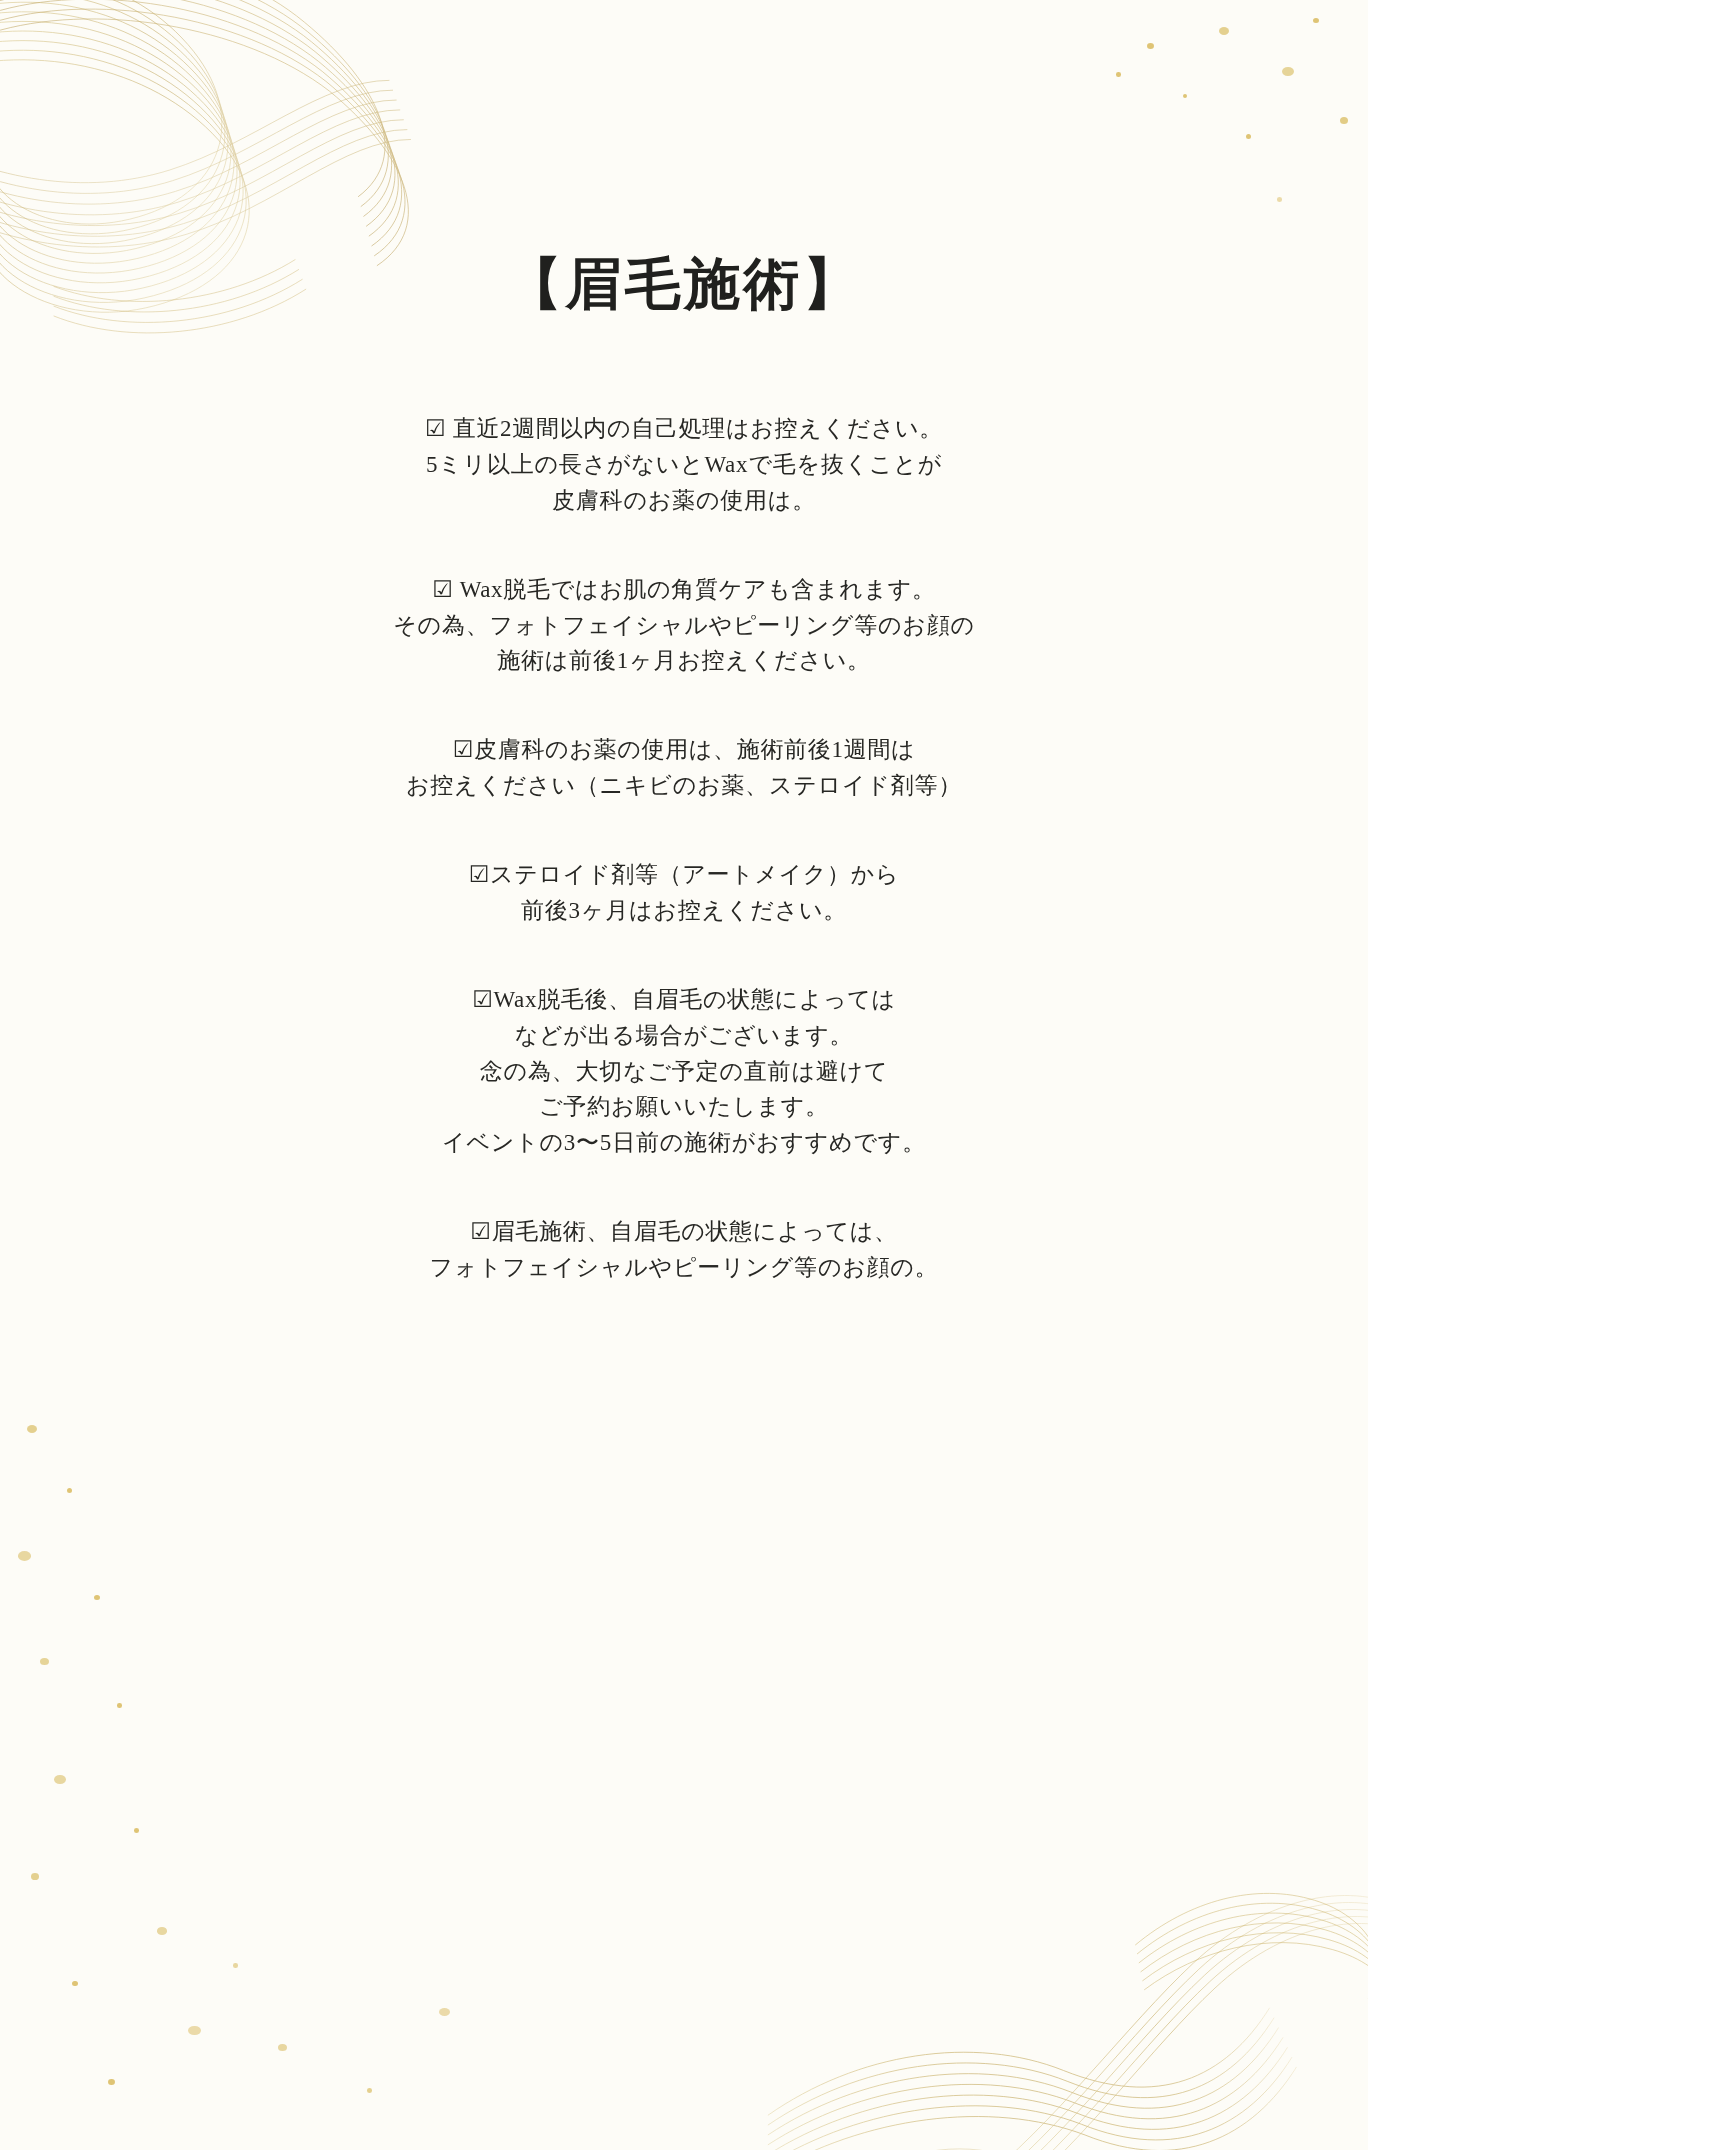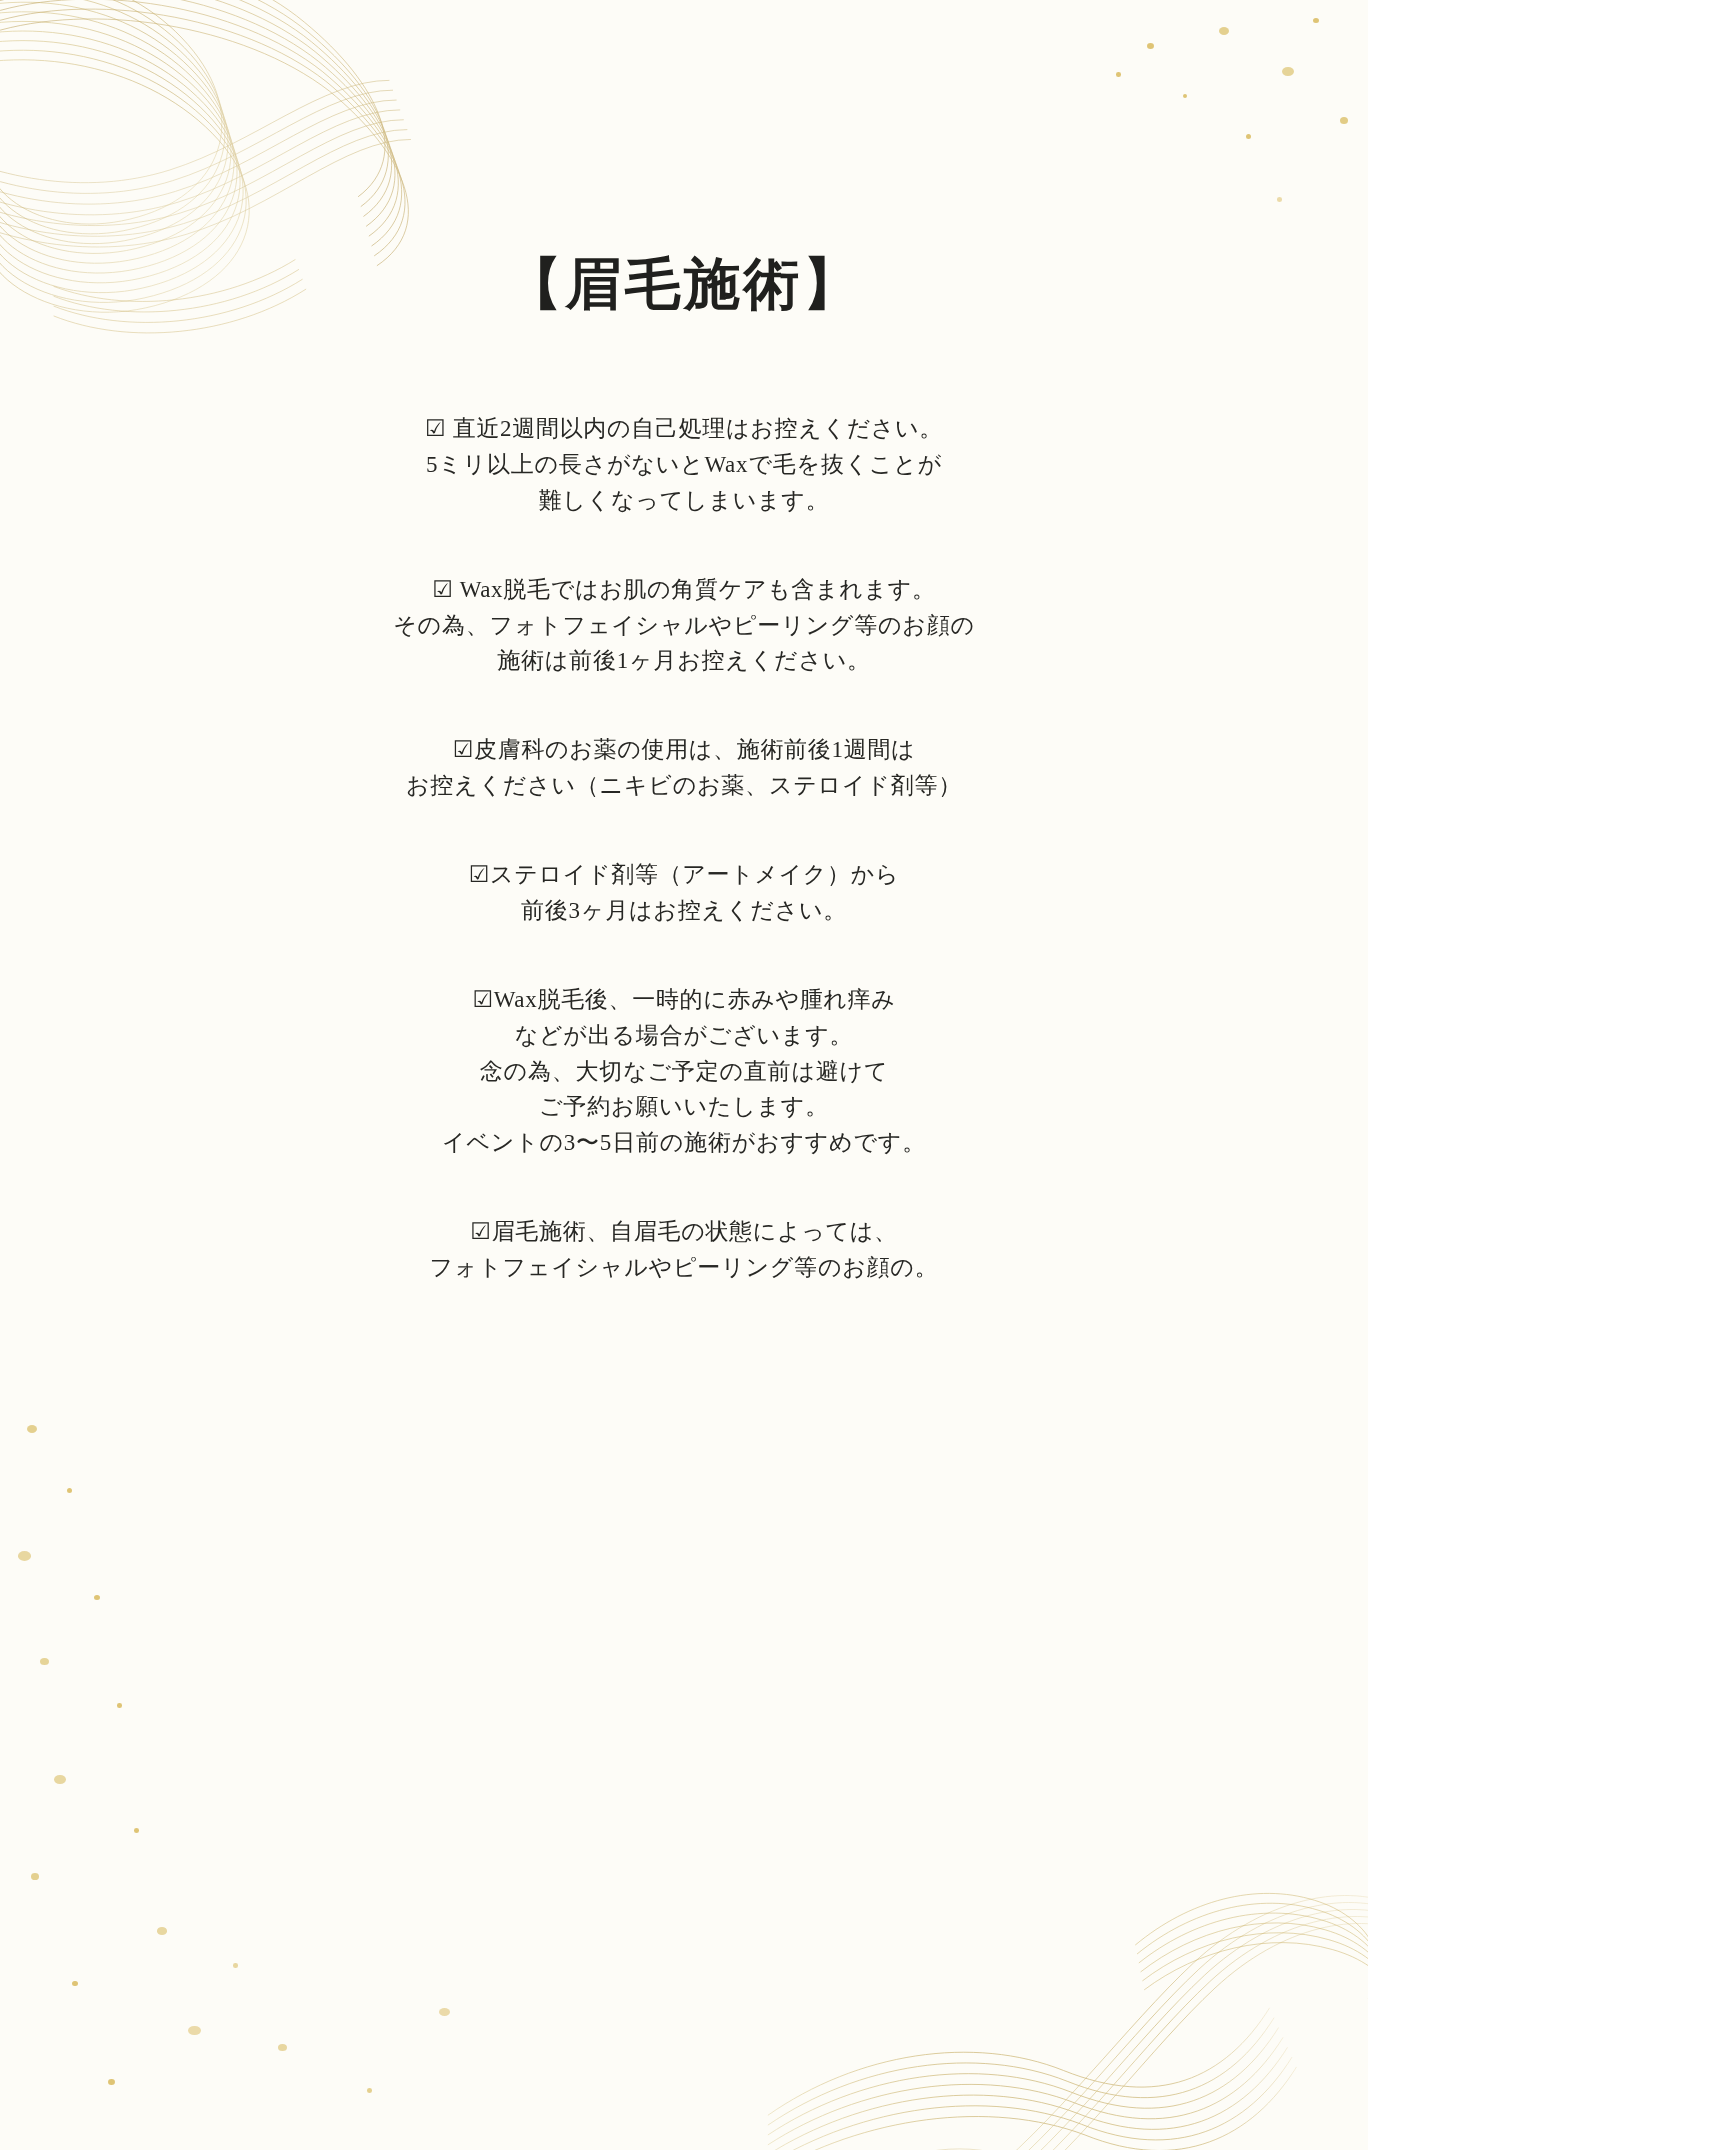--- a/index.html
+++ b/index.html
@@ -237,41 +237,41 @@
 
   <div class="content">
 
     <h1 class="title">【眉毛施術】</h1>
 
     <div class="blocks">
 
       <div class="block">
         <div class="line first">☑ 直近2週間以内の自己処理はお控えください。</div>
         <div class="line">5ミリ以上の長さがないとWaxで毛を抜くことが</div>
-        <div class="line">難しくなってしまいます。</div>
+        <div class="line">皮膚科のお薬の使用は。</div>
       </div>
 
       <div class="block">
         <div class="line first">☑ Wax脱毛ではお肌の角質ケアも含まれます。</div>
         <div class="line">その為、フォトフェイシャルやピーリング等のお顔の</div>
         <div class="line">施術は前後1ヶ月お控えください。</div>
       </div>
 
       <div class="block">
         <div class="line first">☑皮膚科のお薬の使用は、施術前後1週間は</div>
         <div class="line">お控えください（ニキビのお薬、ステロイド剤等）</div>
       </div>
 
       <div class="block">
         <div class="line first">☑ステロイド剤等（アートメイク）から</div>
         <div class="line">前後3ヶ月はお控えください。</div>
       </div>
 
       <div class="block">
-        <div class="line first">☑Wax脱毛後、一時的に赤みや腫れ痒み</div>
+        <div class="line first">☑Wax脱毛後、自眉毛の状態によっては</div>
         <div class="line">などが出る場合がございます。</div>
         <div class="line">念の為、大切なご予定の直前は避けて</div>
         <div class="line">ご予約お願いいたします。</div>
         <div class="line">イベントの3〜5日前の施術がおすすめです。</div>
       </div>
 
       <div class="block">
         <div class="line first">☑眉毛施術、自眉毛の状態によっては、</div>
         <div class="line">フォトフェイシャルやピーリング等のお顔の。</div>
       </div>

